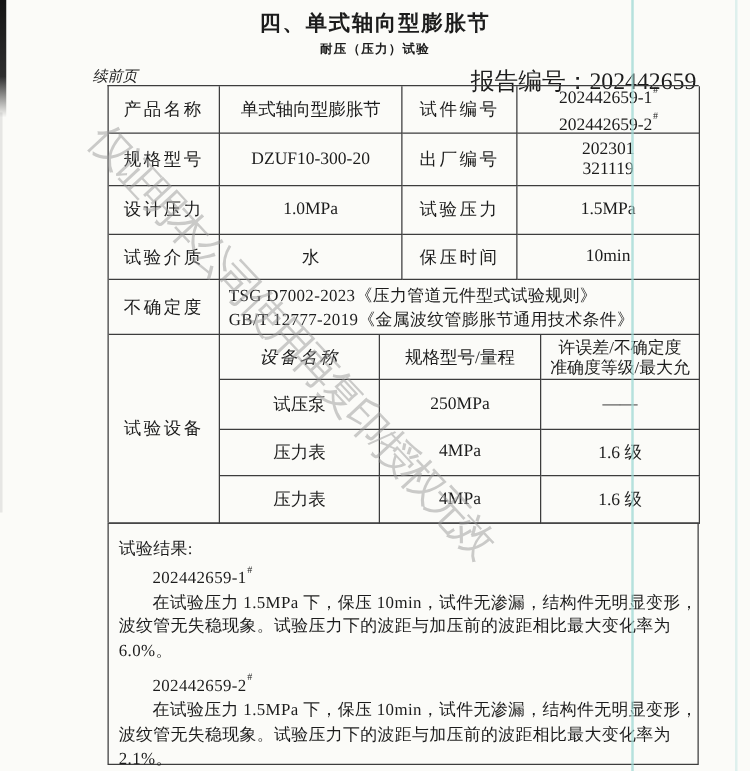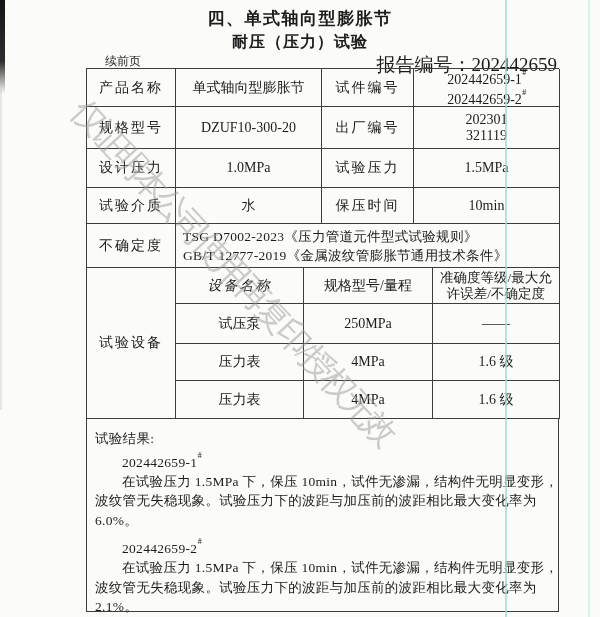--- a/index.html
+++ b/index.html
@@ -9,23 +9,23 @@
     background:#fbfbf8; overflow:hidden;
     font-family:"Liberation Serif","DejaVu Serif",serif;
     color:#1c1c1c;
   }
   .title1 {
     position:absolute; top:7px; left:0; width:100%;
     text-align:center; font-size:17px; font-weight:bold; letter-spacing:1.5px;
   }
   .title2 {
     position:absolute; top:32px; left:0; width:100%;
-    text-align:center; font-size:16px; font-weight:bold; letter-spacing:1px;
+    text-align:center; font-size:10px; font-weight:bold; letter-spacing:1px;
   }
-  .continued { position:absolute; left:105px; top:53px; font-size:12px; }
+  .continued { position:absolute; left:74px; top:53px; font-size:12px;font-style:italic; }
   .report-no { position:absolute; right:43px; top:52px; font-size:19px; }
 
   .tbl {
     position:absolute; left:86px; top:68px; width:473px; height:350px;
     display:grid;
     grid-template-columns:89px 128px 18px 92px 19px 127px;
     grid-template-rows:38px 42px 39px 36px 44px 36px 40px 37px 38px;
     border-top:1.6px solid #3d3d3d; border-left:1.6px solid #3d3d3d;
   }
   .cell {
@@ -117,22 +117,22 @@
     <div class="cell basis-val" style="grid-column:2/7;grid-row:5;">
       <div>TSG D7002-2023《压力管道元件型式试验规则》</div>
       <div>GB/T 12777-2019《金属波纹管膨胀节通用技术条件》</div>
     </div>
 
     <div class="cell lbl" style="grid-column:1/2;grid-row:6/10;">试验设备</div>
 
     <div class="cell lbl" style="grid-column:2/3;grid-row:6;font-style:italic;">设备名称</div>
     <div class="cell" style="grid-column:3/6;grid-row:6;">规格型号/量程</div>
     <div class="cell acc-head" style="grid-column:6/7;grid-row:6;">
+      <div>许误差/不确定度</div>
       <div>准确度等级/最大允</div>
-      <div>许误差/不确定度</div>
     </div>
 
     <div class="cell" style="grid-column:2/3;grid-row:7;">试压泵</div>
     <div class="cell" style="grid-column:3/6;grid-row:7;">250MPa</div>
     <div class="cell" style="grid-column:6/7;grid-row:7;">——</div>
 
     <div class="cell" style="grid-column:2/3;grid-row:8;">压力表</div>
     <div class="cell" style="grid-column:3/6;grid-row:8;">4MPa</div>
     <div class="cell" style="grid-column:6/7;grid-row:8;">1.6 级</div>
 

